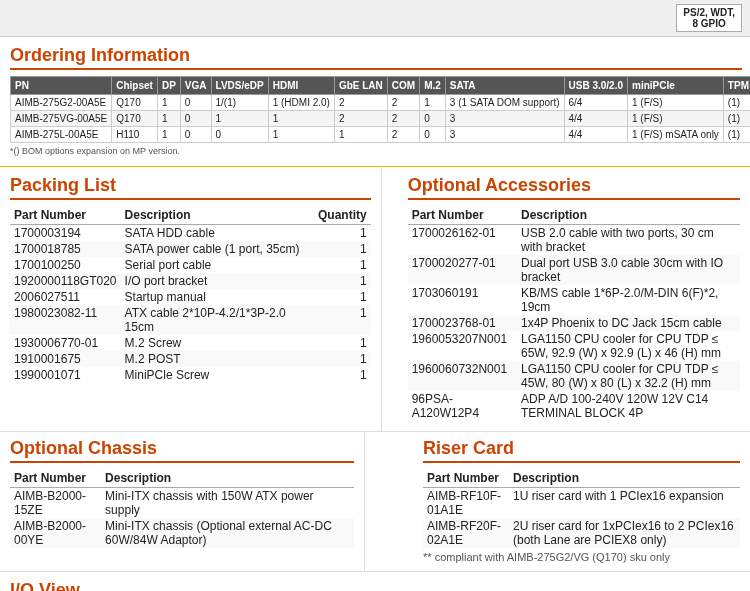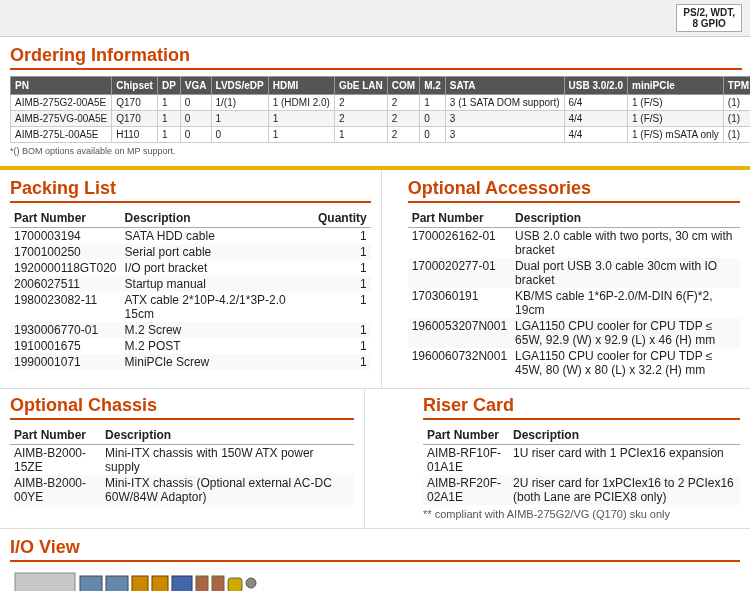--- a/index.html
+++ b/index.html
@@ -41,21 +41,21 @@
       font-weight: bold;
       color: #cc4400;
       border-bottom: 2px solid #cc4400;
       padding-bottom: 2px;
       margin-bottom: 6px;
     }
 
     
     .ordering-section {
       padding: 8px 8px 10px 10px;
-      border-bottom: 4px solid #eab308;
+      border-bottom: 1px solid #eab308;
     }
     .ordering-table {
       width: 100%;
       border-collapse: collapse;
       font-size: 10px;
     }
     .ordering-table th {
       background: #555;
       color: #fff;
       padding: 3px 4px;
@@ -228,41 +228,46 @@
           <td>1</td>
           <td>2</td>
           <td>0</td>
           <td>3</td>
           <td>4/4</td>
           <td>1 (F/S) mSATA only</td>
           <td>(1)</td>
         </tr>
       </tbody>
   </table>
-  <div class="ordering-note">*() BOM options available on MP support.</div>
+  <div class="ordering-note">*() BOM options expansion on MP version.</div>
 </div>
 
 <div class="two-col">
   <div class="col-left">
     <div class="section-header">Packing List</div>
     <table class="pack-table">
       <thead>
         <tr id="pack-header-row">
             <th>Part Number</th>
             <th>Description</th>
             <th style="text-align: right;">Quantity</th>
           </tr>
       </thead>
       <tbody id="pack-body">
           <tr>
             <td>1700003194</td>
             <td>SATA HDD cable</td>
             <td style="text-align: right;">1</td>
           </tr>
           <tr>
+            <td>1700018785</td>
+            <td>SATA power cable (1 port, 35cm)</td>
+            <td style="text-align: right;">1</td>
+          </tr>
+          <tr>
             <td>1700100250</td>
             <td>Serial port cable</td>
             <td style="text-align: right;">1</td>
           </tr>
           <tr>
             <td>1920000118GT020</td>
             <td>I/O port bracket</td>
             <td style="text-align: right;">1</td>
           </tr>
           <tr>
@@ -309,26 +314,34 @@
           </tr>
           <tr>
             <td>1700020277-01</td>
             <td>Dual port USB 3.0 cable 30cm with IO bracket</td>
           </tr>
           <tr>
             <td>1703060191</td>
             <td>KB/MS cable 1*6P-2.0/M-DIN 6(F)*2, 19cm</td>
           </tr>
           <tr>
+            <td>1700023768-01</td>
+            <td>1x4P Phoenix to DC Jack 15cm cable</td>
+          </tr>
+          <tr>
             <td>1960053207N001</td>
             <td>LGA1150 CPU cooler for CPU TDP ≤ 65W, 92.9 (W) x 92.9 (L) x 46 (H) mm</td>
           </tr>
           <tr>
             <td>1960060732N001</td>
             <td>LGA1150 CPU cooler for CPU TDP ≤ 45W, 80 (W) x 80 (L) x 32.2 (H) mm</td>
+          </tr>
+          <tr>
+            <td>96PSA-A120W12P4</td>
+            <td>ADP A/D 100-240V 120W 12V C14 TERMINAL BLOCK 4P</td>
           </tr>
         </tbody>
     </table>
   </div>
 </div>
 
 <div class="bottom-row">
   <div class="bottom-left">
     <div class="section-header">Optional Chassis</div>
     <table class="pack-table">

